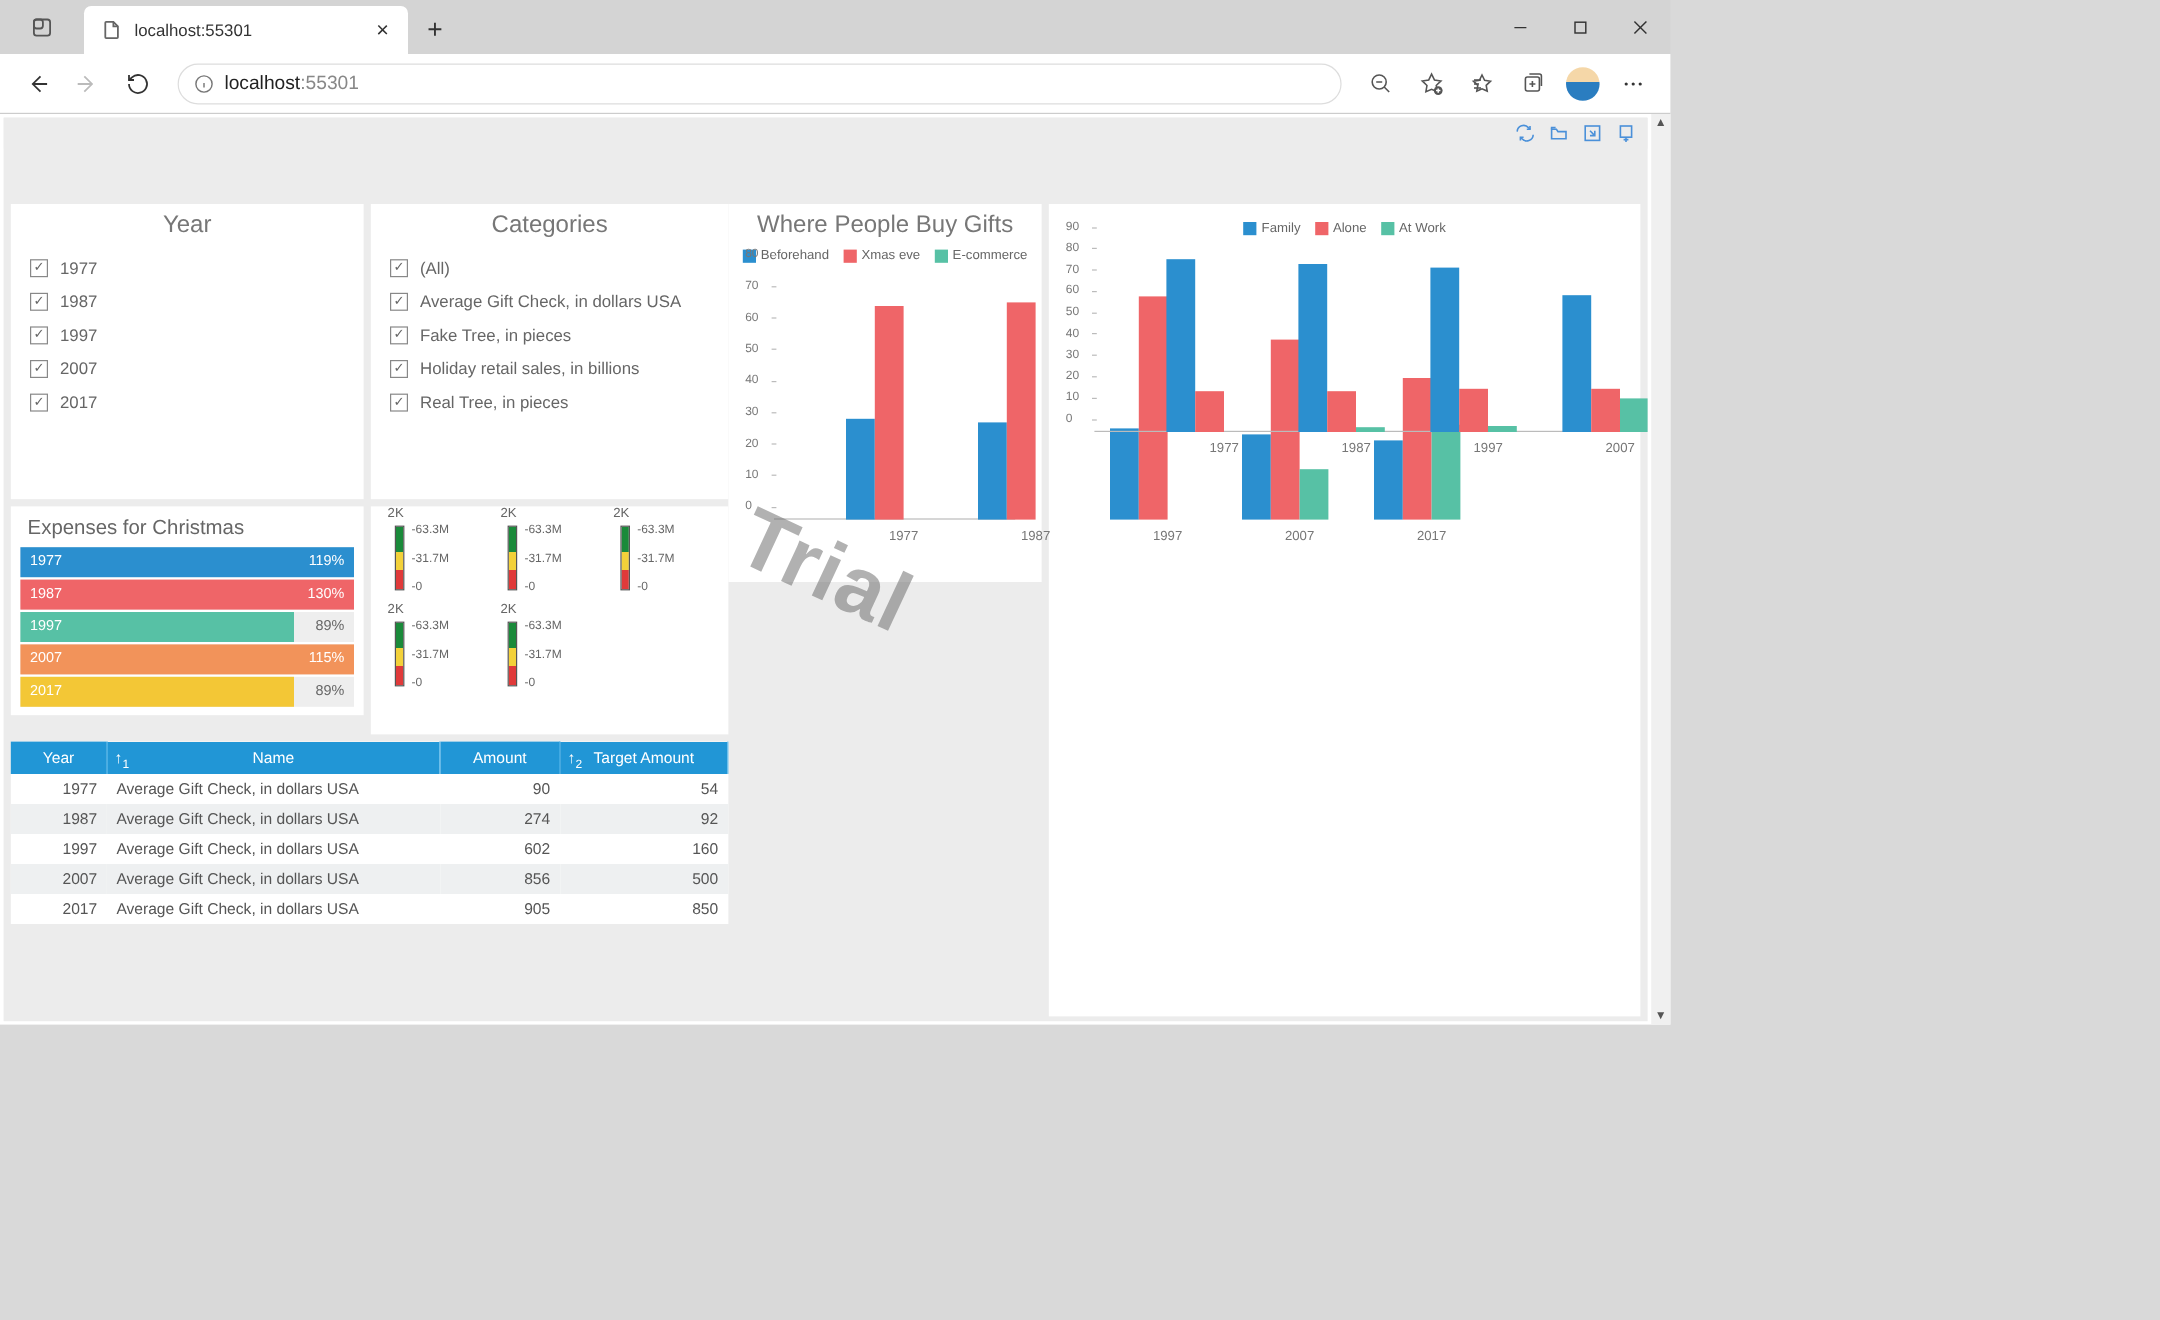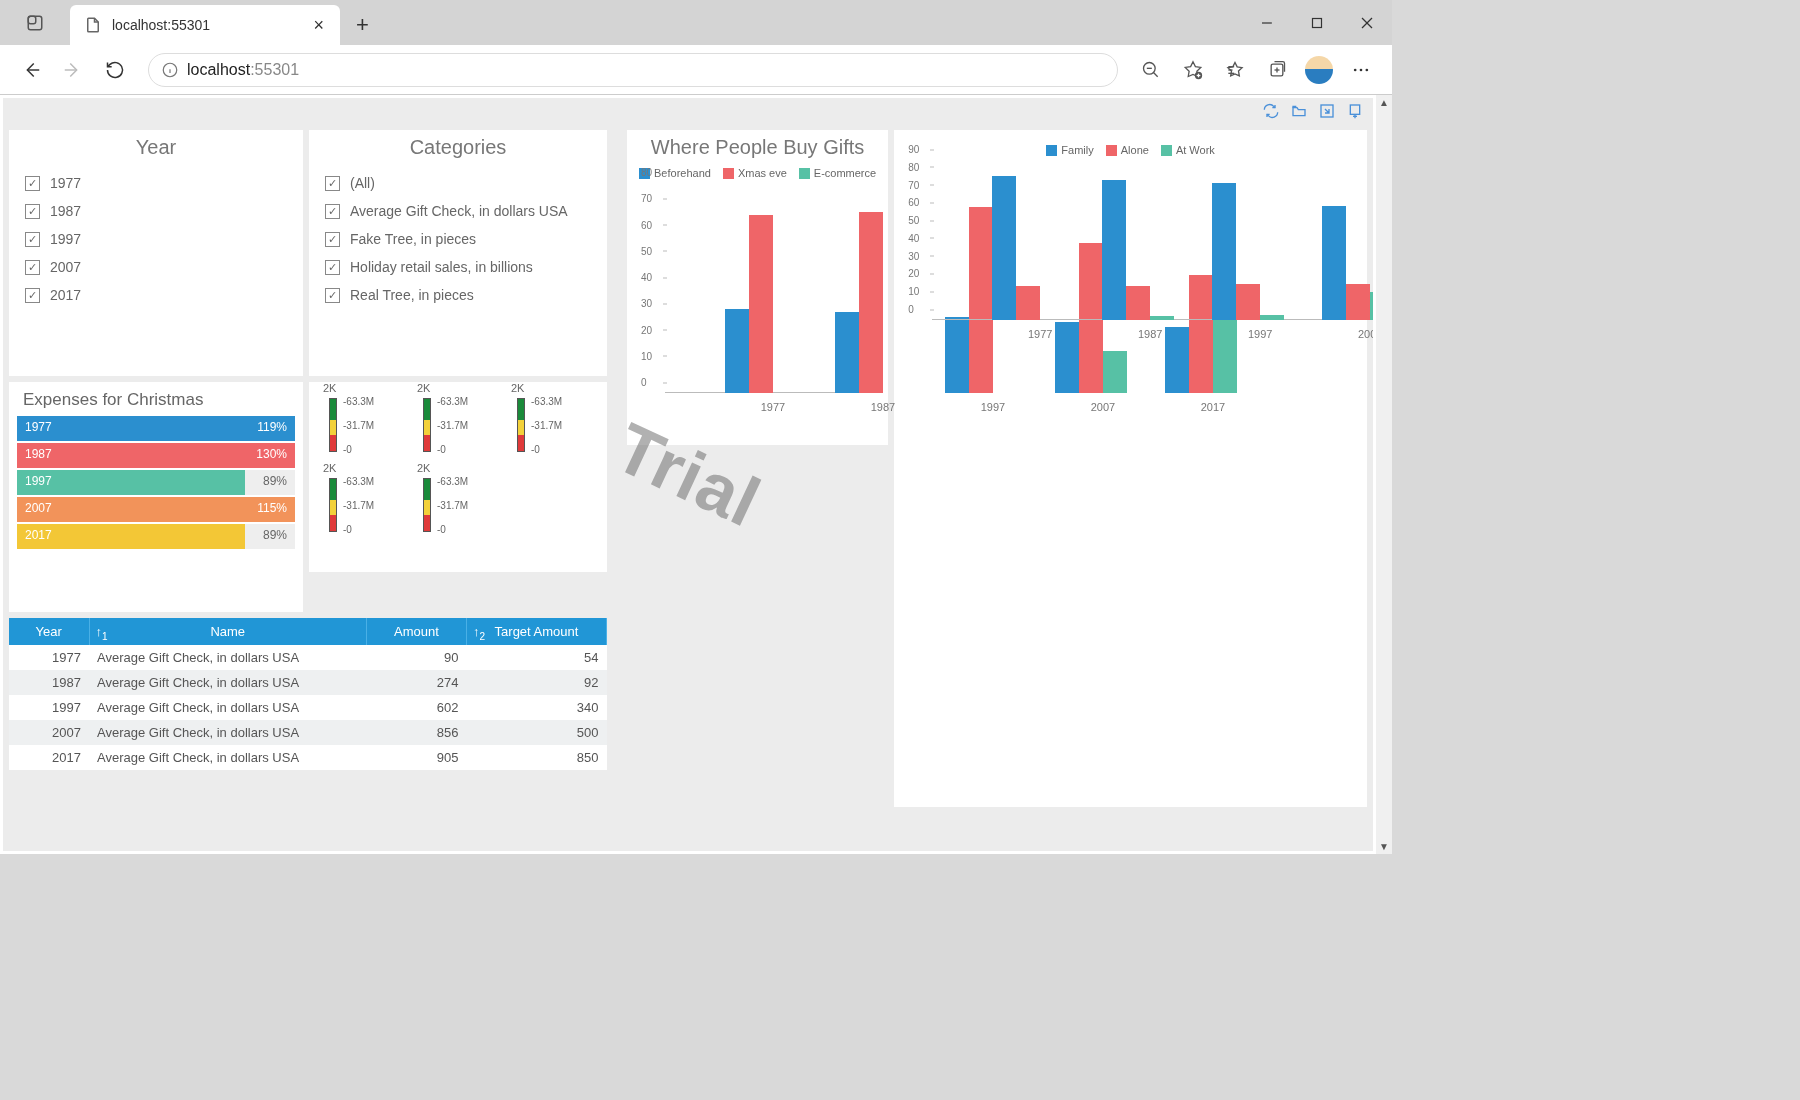--- a/index.html
+++ b/index.html
@@ -32,37 +32,37 @@
   .page { flex: 1; background: #ececec; overflow: hidden; position: relative; margin: 3px; }
   .vscroll { width: 16px; background: #f0f0f0; display:flex; flex-direction:column; align-items:center; justify-content:space-between; padding:2px 0;}
   .vscroll .arrow { font-size:10px; color:#555; }
 
   .report-toolbar { height: 26px; display: flex; justify-content: flex-end; align-items: center; gap: 12px; padding: 0 10px; background: #ececec; }
   .rpt-ico { width: 16px; height: 16px; color: #4a90d9; }
 
   .title-band { background: #fff; text-align: center; padding: 6px 0 10px; }
   .title-band h1 { font-size: 36px; font-weight: 400; color: #777; }
 
-  .grid { display: flex; gap: 20px; padding: 6px 6px 0; height: calc(100% - 70px); }
+  .grid { display: flex; gap: 0; padding: 6px 6px 0; height: calc(100% - 70px); margin-top: 40px; }
   .left-col { width: 598px; display: flex; flex-direction: column; gap: 6px; }
   .right-col { flex: 1; display: flex; flex-direction: row; gap: 6px; }
 
   .row1 { display: flex; gap: 6px; }
   .panel { background: #fff; }
   .panel-title { text-align: center; font-size: 20px; color: #777; font-weight: 400; padding: 6px 0 10px; }
 
   .year-panel { width: 294px; height: 246px; }
   .cat-panel  { width: 298px; height: 246px; }
   .chk-list { padding: 0 16px; }
   .chk { display: flex; align-items: center; gap: 10px; padding: 6px 0; font-size: 14px; color: #666; }
   .chk-box { width: 15px; height: 15px; border: 1.5px solid #888; display: inline-flex; align-items: center; justify-content: center; }
   .chk-box::after { content: "✓"; font-size: 11px; color: #666; line-height: 1; }
 
   .row2 { display: flex; gap: 6px; }
-  .exp-panel { width: 294px; height: 230px; }
+  .exp-panel { width: 294px; height: 174px; }
   .sales-panel { width: 298px; height: 190px; }
 
   .exp-title { font-size: 17px; color: #666; padding: 8px 0 6px 14px; font-weight: 500; }
   .bars { padding: 0 8px; }
   .bar-row { position: relative; height: 25px; margin-bottom: 2px; background: #eee; }
   .bar-fill { position: absolute; left:0; top:0; bottom:0; }
   .bar-lbl { position: absolute; left: 8px; top: 4px; color: #fff; font-size: 12px; font-weight: 500; }
   .bar-pct { position: absolute; right: 8px; top: 4px; font-size: 12px; font-weight: 500; }
 
   .sales-title { text-align: center; font-size: 17px; color: #666; padding: 8px 0 4px; font-weight: 500; }
@@ -393,21 +393,21 @@
                   <tr>
        <td class="td-year">1987</td>
        <td class="td-name">Average Gift Check, in dollars USA</td>
        <td class="td-amt">274</td>
        <td class="td-tgt">92</td>
      </tr>
                   <tr>
        <td class="td-year">1997</td>
        <td class="td-name">Average Gift Check, in dollars USA</td>
        <td class="td-amt">602</td>
-       <td class="td-tgt">340</td>
+       <td class="td-tgt">160</td>
      </tr>
                   <tr>
        <td class="td-year">2007</td>
        <td class="td-name">Average Gift Check, in dollars USA</td>
        <td class="td-amt">856</td>
        <td class="td-tgt">500</td>
      </tr>
                   <tr>
        <td class="td-year">2017</td>
        <td class="td-name">Average Gift Check, in dollars USA</td>

